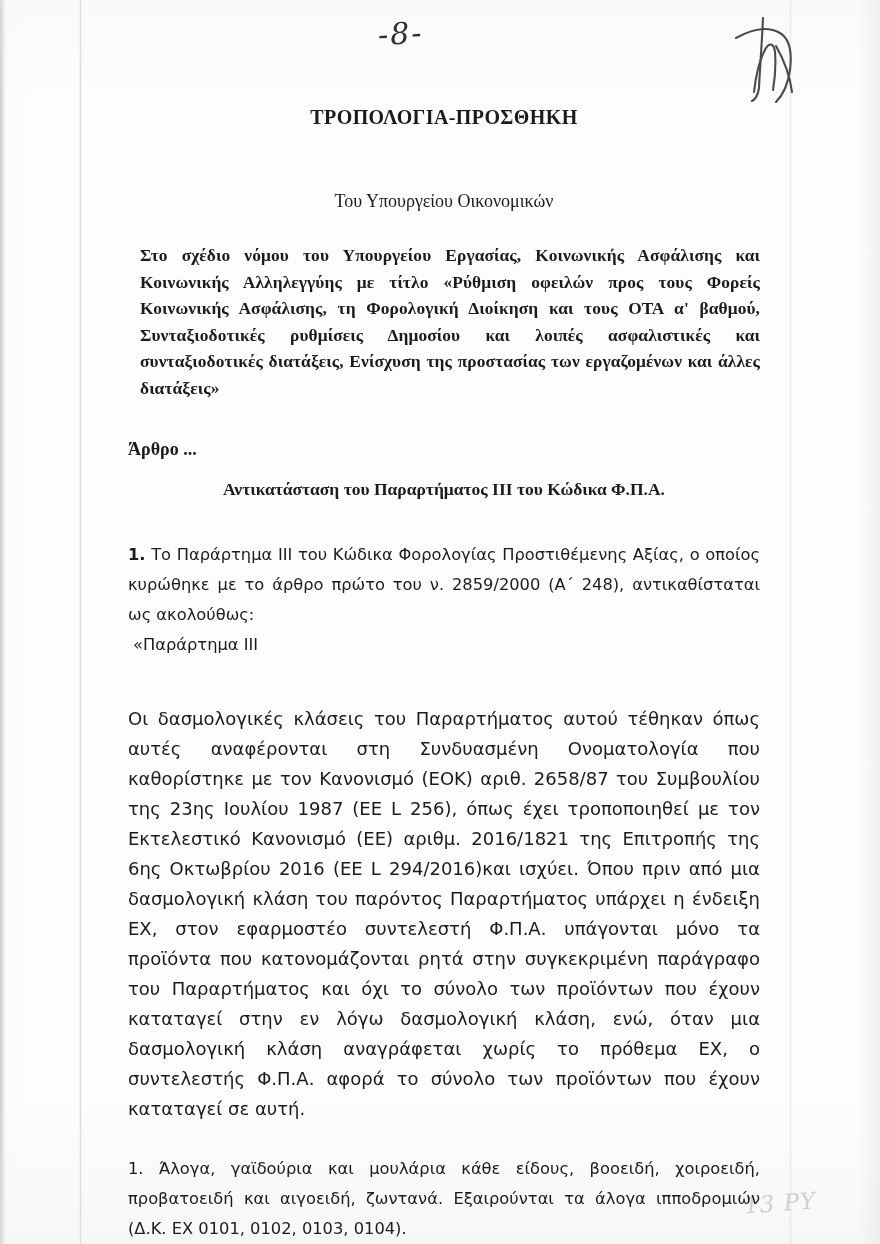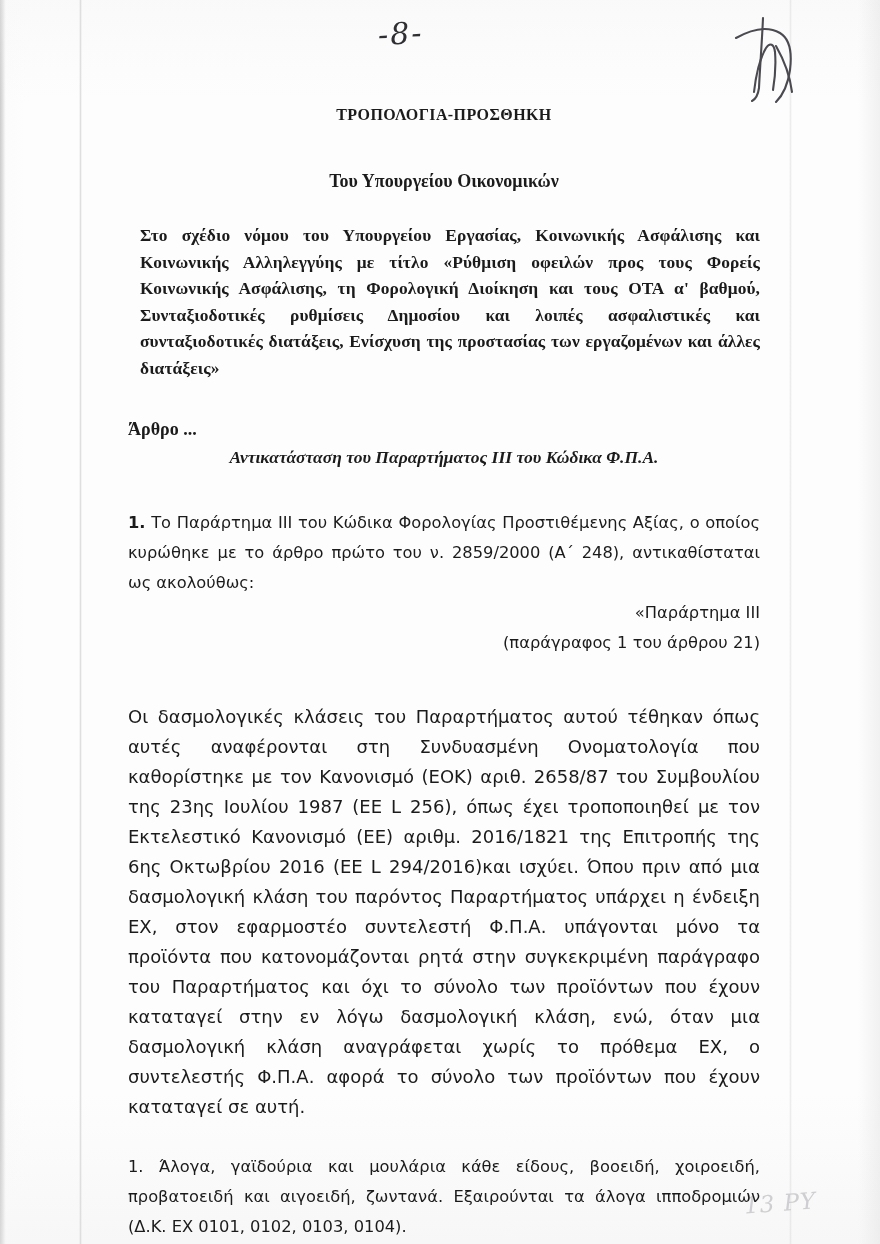--- a/index.html
+++ b/index.html
@@ -101,30 +101,30 @@
     top: 0;
     width: 632px;
   }
 
   .serif-block { font-family: "Liberation Serif", "DejaVu Serif", serif; }
   .sans-block  { font-family: "DejaVu Sans", "Liberation Sans", sans-serif; }
 
   .doc-title {
     text-align: center;
     font-weight: bold;
-    font-size: 16px;
+    font-size: 20px;
     letter-spacing: .4px;
     margin-top: 106px;
   }
 
   .doc-subtitle {
     text-align: center;
-    font-weight: bold;
+    font-weight: normal;
     font-size: 18px;
-    margin-top: 47px;
+    margin-top: 62px;
   }
 
   .intro-paragraph {
     margin-top: 30px;
     font-weight: bold;
     font-size: 17.4px;
     line-height: 26.5px;
     text-align: justify;
     letter-spacing: .1px;
     margin-left: 12px;
@@ -142,36 +142,35 @@
     text-align: left;
     font-weight: bold;
     font-size: 18px;
     margin-top: 38px;
   }
 
   .article-subject {
     text-align: center;
     font-weight: bold;
     font-size: 17.5px;
-    margin-top: 7px;
-    font-style: italic;
+    margin-top: 19px;
   }
 
   .clause-1 {
     margin-top: 40px;
     font-size: 16.3px;
     line-height: 30px;
     text-align: justify;
   }
   .clause-1 .lead-num { font-weight: bold; }
 
   .plain-line {
     font-size: 16.3px;
     line-height: 30px;
-    text-align: right;
+    text-align: left;
   }
   .indent-quote { padding-left: 5px; }
 
   .goods-heading {
     margin-top: 30px;
     font-size: 16.3px;
     line-height: 30px;
   }
 
   .goods-paragraph {
@@ -228,21 +227,20 @@
 
     <div class="serif-block article-subject">Αντικατάσταση του Παραρτήματος ΙΙΙ του Κώδικα Φ.Π.Α.</div>
 
     <div class="sans-block clause-1">
       <span class="lead-num">1.</span><span> Το Παράρτημα ΙΙΙ του Κώδικα Φορολογίας Προστιθέμενης Αξίας, ο οποίος κυρώθηκε με το άρθρο πρώτο του ν. 2859/2000 (Α΄ 248),  αντικαθίσταται  ως ακολούθως:</span>
     </div>
 
     <div class="sans-block plain-line indent-quote">«Παράρτημα ΙΙΙ</div>
 
 
-    <div class="sans-block plain-line">(παράγραφος 1 του άρθρου 21)</div>
 
 
     <div class="sans-block goods-paragraph">Οι δασμολογικές κλάσεις του Παραρτήματος αυτού τέθηκαν όπως αυτές αναφέρονται στη Συνδυασμένη Ονοματολογία που καθορίστηκε με τον Κανονισμό (ΕΟΚ) αριθ. 2658/87 του Συμβουλίου της 23ης Ιουλίου 1987 (ΕΕ L 256), όπως έχει τροποποιηθεί με τον Εκτελεστικό Κανονισμό (ΕΕ) αριθμ. 2016/1821 της Επιτροπής της 6ης Οκτωβρίου 2016 (ΕΕ L 294/2016)και ισχύει. Όπου πριν από μια δασμολογική κλάση του παρόντος Παραρτήματος υπάρχει η ένδειξη ΕΧ, στον εφαρμοστέο συντελεστή Φ.Π.Α. υπάγονται μόνο τα προϊόντα που κατονομάζονται ρητά  στην συγκεκριμένη παράγραφο του Παραρτήματος και όχι το σύνολο των προϊόντων που έχουν καταταγεί στην εν λόγω δασμολογική κλάση, ενώ, όταν μια δασμολογική κλάση αναγράφεται χωρίς το πρόθεμα ΕΧ, ο συντελεστής Φ.Π.Α. αφορά το σύνολο των προϊόντων που έχουν καταταγεί σε αυτή.</div>
 
     <div class="sans-block item-list">
       <div class="list-item">1. Άλογα, γαϊδούρια και μουλάρια κάθε είδους, βοοειδή, χοιροειδή, προβατοειδή και αιγοειδή, ζωντανά. Εξαιρούνται τα άλογα ιπποδρομιών (Δ.Κ. ΕΧ 0101, 0102, 0103, 0104).</div>
 
     </div>
 
   </div>

